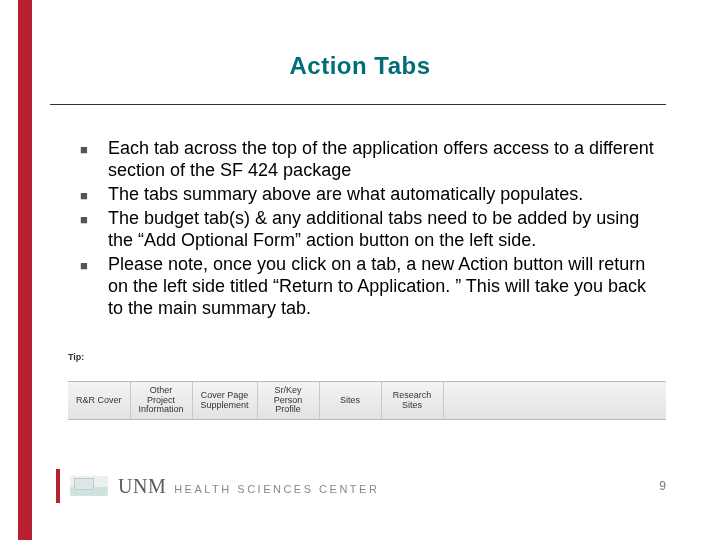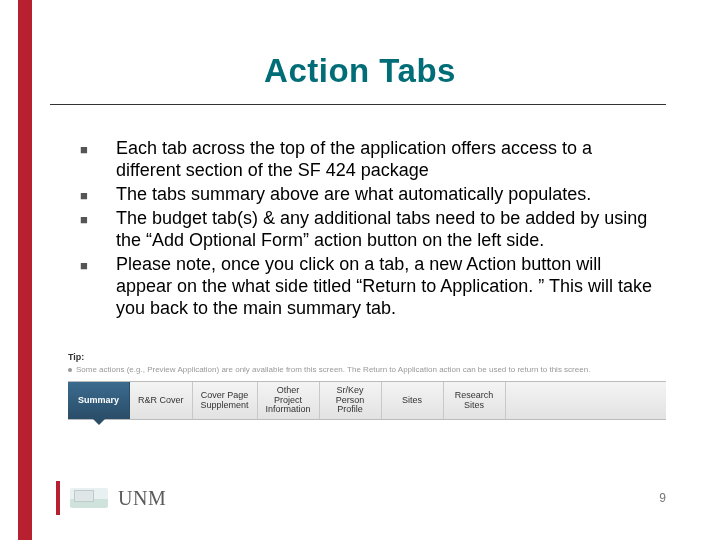--- a/index.html
+++ b/index.html
@@ -25,21 +25,21 @@
     width: 14px;
     height: 540px;
     background: #b7202e;
   }
   .title {
     position: absolute;
     top: 52px;
     left: 50px;
     right: 50px;
     text-align: center;
-    font-size: 33px;
+    font-size: 24px;
     font-weight: bold;
     color: #006d77;
     letter-spacing: 0.5px;
   }
   .title-rule {
     position: absolute;
     top: 104px;
     left: 50px;
     right: 54px;
     height: 0;
@@ -61,21 +61,20 @@
   }
   .bullet .marker {
     width: 28px;
     flex: 0 0 28px;
     font-size: 13px;
     color: #555;
     padding-top: 4px;
   }
   .bullet .txt {
     flex: 1 1 auto;
-    margin-left: 8px;
   }
 
   
   .tip-area {
     position: absolute;
     left: 68px;
     right: 54px;
     top: 352px;
     font-size: 8px;
     color: #333;
@@ -150,21 +149,21 @@
   .tabstrip .spacer {
     flex: 1 1 auto;
     background: linear-gradient(#f4f4f4,#e2e2e2);
   }
 
   
   .footer {
     position: absolute;
     left: 56px;
     right: 54px;
-    bottom: 22px;
+    bottom: 34px;
     height: 40px;
     display: flex;
     align-items: center;
     justify-content: space-between;
   }
   .logo-wrap {
     display: flex;
     align-items: center;
     gap: 10px;
   }
@@ -227,52 +226,48 @@
     <div class="bullet">
       <span class="marker">■</span>
       <span class="txt">The tabs summary above are what automatically populates.</span>
     </div>
     <div class="bullet">
       <span class="marker">■</span>
       <span class="txt">The budget tab(s) &amp; any additional tabs need to be added by using the “Add Optional Form” action button on the left side.</span>
     </div>
     <div class="bullet">
       <span class="marker">■</span>
-      <span class="txt">Please note, once you click on a tab, a new Action button will appear on the what side titled “Return to Application. ” This will take you back to the main summary tab.</span>
+      <span class="txt">Please note, once you click on a tab, a new Action button will return on the left side titled “Return to Application. ” This will take you back to the main summary tab.</span>
     </div>
   </div>
 
   <div class="tip-area">
     <div class="tip-label">Tip:</div>
-    <div class="tip-text">
-      <span class="tip-bullet"></span>
-      <span>Some actions (e.g., Preview Application) are only available from this screen. The Return to Application action can be used to return to this screen.</span>
-    </div>
   </div>
 
   <div class="tabstrip">
-    <div class="tab active"><span>Summary</span></div>
     <div class="tab"><span>R&amp;R Cover</span></div>
-    <div class="tab"><span>Cover Page
-Supplement</span></div>
     <div class="tab"><span>Other
 Project
 Information</span></div>
+    <div class="tab"><span>Cover Page
+Supplement</span></div>
     <div class="tab"><span>Sr/Key
 Person
 Profile</span></div>
     <div class="tab"><span>Sites</span></div>
     <div class="tab"><span>Research
 Sites</span></div>
     <div class="spacer"></div>
   </div>
 
   <div class="footer">
     <div class="logo-wrap">
       <div class="logo-accent"></div>
       <div class="logo-pic"></div>
       <div class="logo-text">
         <span class="logo-unm">UNM</span>
+        <span class="logo-hsc">HEALTH SCIENCES CENTER</span>
       </div>
     </div>
     <div class="pagenum">9</div>
   </div>
 </div>
 
 </body></html>

